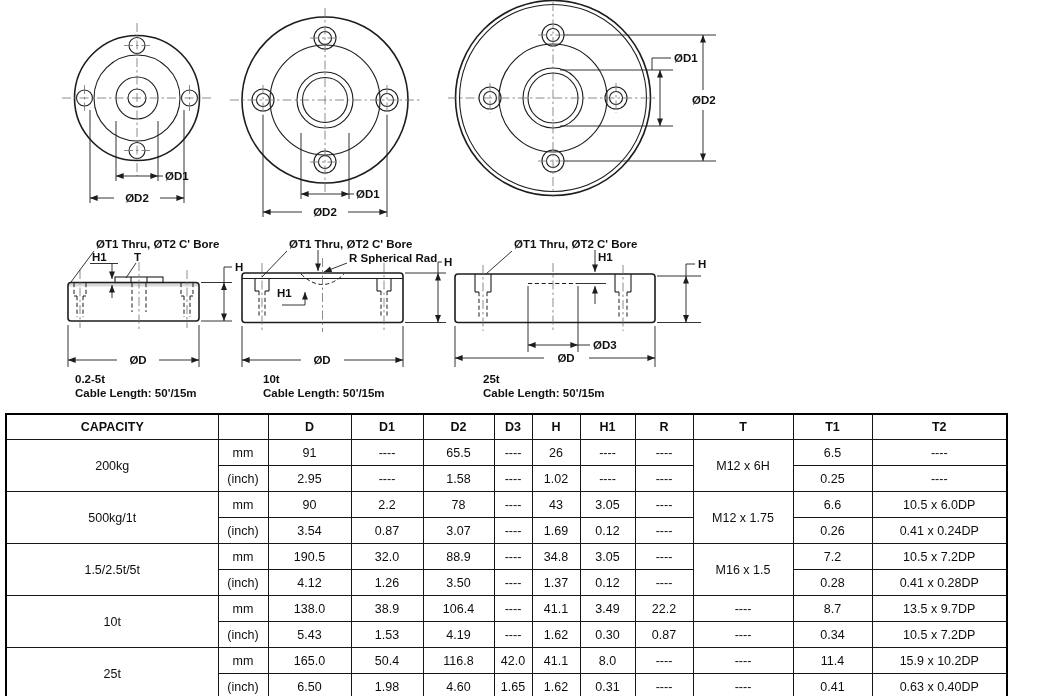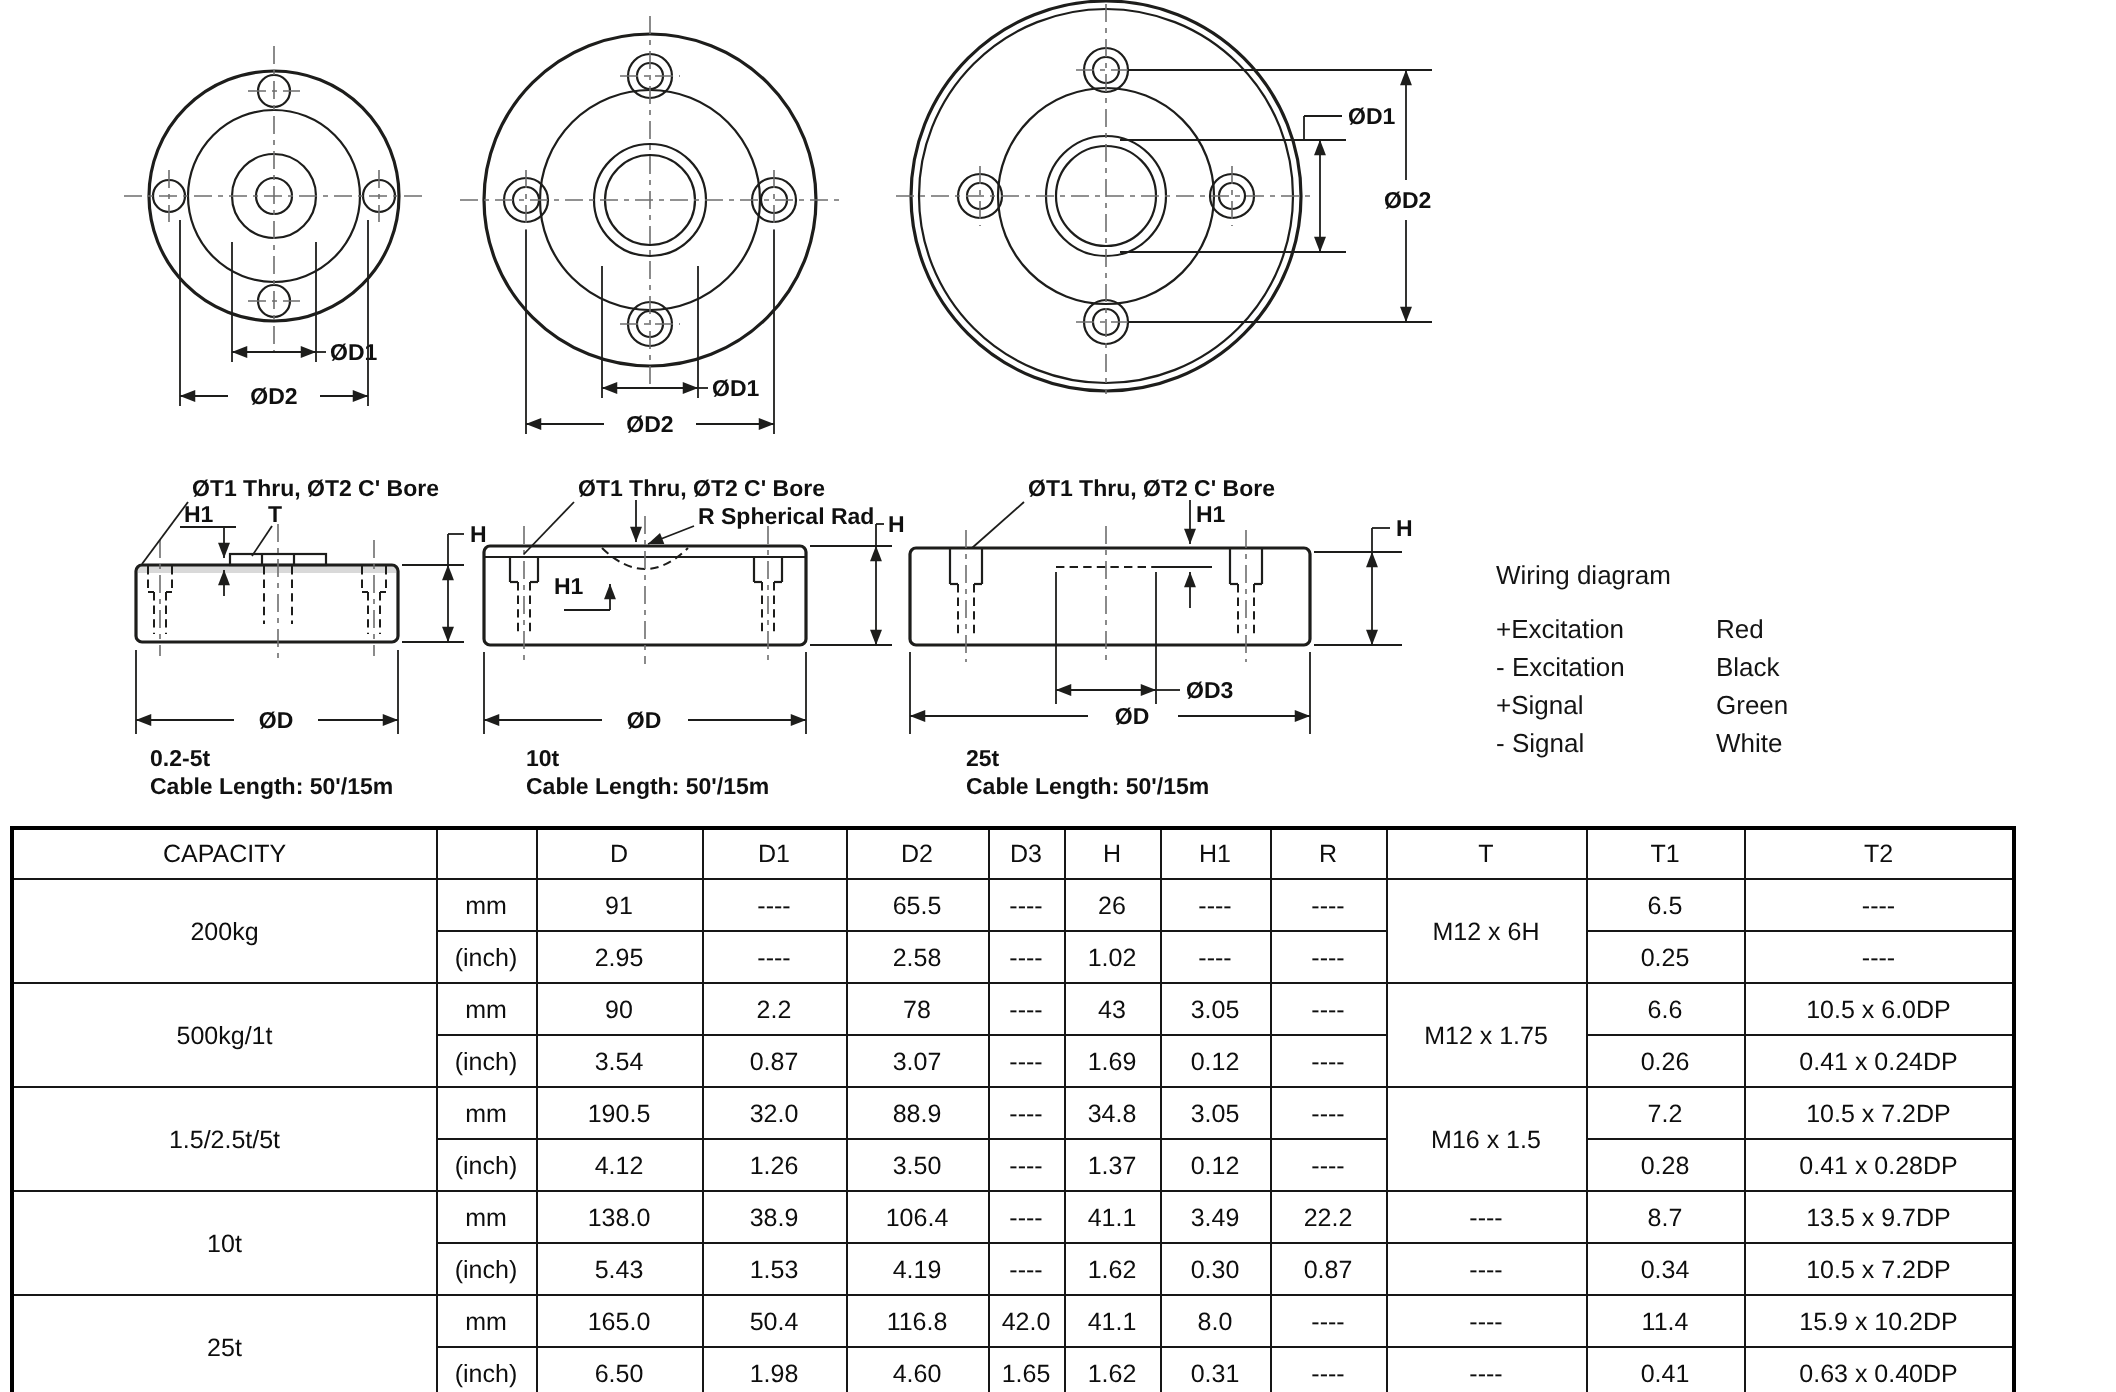--- a/index.html
+++ b/index.html
@@ -14,21 +14,21 @@
   svg text{font-family:"Liberation Sans",sans-serif;font-weight:bold;font-size:11.5px;fill:#101010;}
   svg text.mid{text-anchor:middle;}
   .wiring{position:absolute;left:748px;top:280px;font-size:13px;color:#141414;}
   .wiring-title{margin-bottom:10px;}
   .wiring-row{display:flex;line-height:19px;}
   .wt{width:110px;}
   table.spec{position:absolute;left:5px;top:413px;width:1001px;border-collapse:collapse;
              table-layout:fixed;border:2px solid #000;}
   table.spec th,table.spec td{border:1px solid #161616;text-align:center;vertical-align:middle;
              font-size:12.5px;padding:0;height:25px;overflow:hidden;white-space:nowrap;color:#0e0e0e;}
-  table.spec th{font-weight:normal;height:24px;}
+  table.spec th{font-weight:bold;height:24px;}
 </style>
 </head>
 <body>
 
 <div class="page">
 
 <svg class="draw" width="1058" height="410" viewBox="0 0 1058 410">
   <defs>
     <marker id="ar" viewBox="0 0 10 8" refX="9.3" refY="4" markerWidth="9" markerHeight="7" orient="auto-start-reverse" markerUnits="userSpaceOnUse">
       <path d="M0.6,0.6 L9.4,4 L0.6,7.4 z" fill="#1d1d1b"></path>
@@ -252,39 +252,20 @@
     <line class="dm" x1="657" y1="322.5" x2="701" y2="322.5"></line>
     <line class="dm" x1="686" y1="276" x2="686" y2="322.5" marker-start="url(#ar)" marker-end="url(#ar)"></line>
     <line class="dm" x1="686" y1="264" x2="686" y2="276"></line>
     <line class="dm" x1="686" y1="264" x2="695" y2="264"></line>
     <text x="698" y="268">H</text>
     <text x="483" y="383">25t</text>
     <text x="483" y="397">Cable Length: 50'/15m</text>
   </g>
 </svg>
 
-<div class="wiring">
-  <div class="wiring-title">Wiring diagram</div>
-  <div class="wiring-row">
-    <span class="wt">+Excitation</span>
-    <span class="wc">Red</span>
-  </div>
-  <div class="wiring-row">
-    <span class="wt">- Excitation</span>
-    <span class="wc">Black</span>
-  </div>
-  <div class="wiring-row">
-    <span class="wt">+Signal</span>
-    <span class="wc">Green</span>
-  </div>
-  <div class="wiring-row">
-    <span class="wt">- Signal</span>
-    <span class="wc">White</span>
-  </div>
-</div>
 
 <table class="spec">
   <colgroup>
     <col style="width:212px">
         <col style="width:50px">
         <col style="width:83px">
         <col style="width:72px">
     <col style="width:71px">
         <col style="width:38px">
         <col style="width:48px">
@@ -323,21 +304,21 @@
       <td>----</td>
       <td>----</td>
       <td rowspan="2">M12 x 6H</td>
       <td>6.5</td>
       <td>----</td>
     </tr>
     <tr>
       <td>(inch)</td>
       <td>2.95</td>
       <td>----</td>
-      <td>2.58</td>
+      <td>1.58</td>
       <td>----</td>
       <td>1.02</td>
       <td>----</td>
       <td>----</td>
       <td>0.25</td>
       <td>----</td>
     </tr>
 
     <tr>
       <td rowspan="2">500kg/1t</td>

